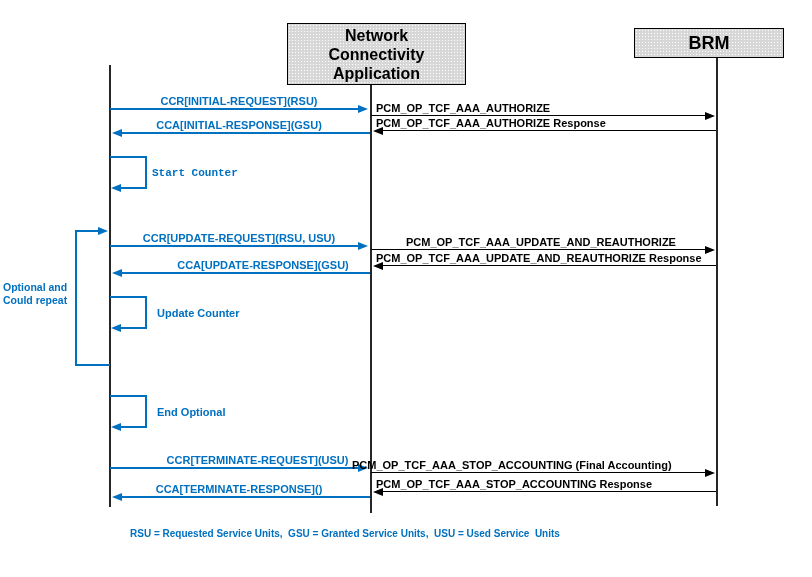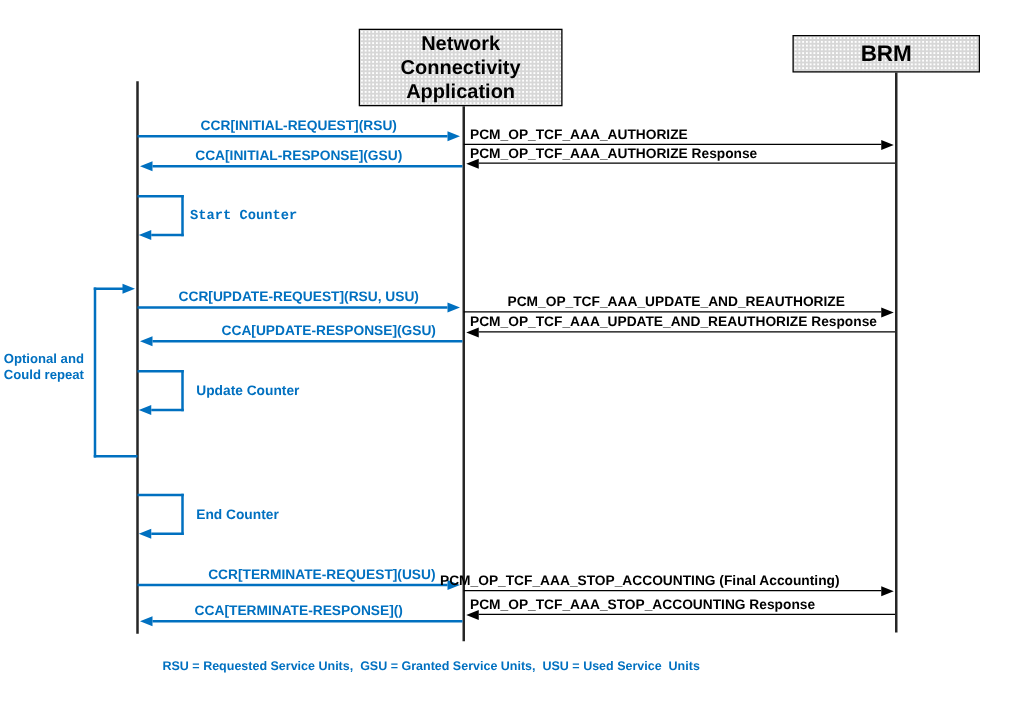--- a/index.html
+++ b/index.html
@@ -41,21 +41,21 @@
     line-height:13px; }
   .legend { position:absolute; font-size:10px; font-weight:bold; color:var(--blue);
     white-space:pre; }
 </style>
 </head>
 <body>
 
 <div class="stage">
 
   
-  <div class="actor" style="left:287px; top:23px; width:163px; height:62px; font-size:16px; line-height:19px;">
+  <div class="actor" style="left:287px; top:23px; width:179px; height:62px; font-size:16px; line-height:19px;">
     <span style="display:inline-block; width:120px;">Network Connectivity Application</span>
   </div>
   <div class="actor" style="left:634px; top:28px; width:150px; height:30px; font-size:18px;">
     <span>BRM</span>
   </div>
 
   
   <div class="lifeline" style="left:109px; top:65px; height:442px;"></div>
   <div class="lifeline" style="left:370px; top:85px; height:428px;"></div>
   <div class="lifeline" style="left:716px; top:58px; height:448px;"></div>
@@ -136,21 +136,21 @@
     <div class="al b" style="left:111px; top:324px;"></div>
     <div class="looplbl" style="left:157px; top:307px;">Update Counter</div>
   </div>
 
   
   <div class="group">
     <div class="bline" style="left:110px; top:395px; width:37px;"></div>
     <div class="bvline" style="left:145px; top:395px; height:33px;"></div>
     <div class="bline" style="left:121px; top:426px; width:26px;"></div>
     <div class="al b" style="left:111px; top:423px;"></div>
-    <div class="looplbl" style="left:157px; top:406px;">End Counter</div>
+    <div class="looplbl" style="left:157px; top:406px;">End Optional</div>
   </div>
 
   <div class="group">
     <div class="blbl" style="top:454px;padding-left:37px;">CCR[TERMINATE-REQUEST](USU)</div>
     <div class="bline" style="left:110px; top:467px; width:248px;"></div>
     <div class="ar b" style="left:358px; top:464px;"></div>
   </div>
 
   <div class="group">
     <div class="klbl" style="left:352px; top:459px;">PCM_OP_TCF_AAA_STOP_ACCOUNTING (Final Accounting)</div>

